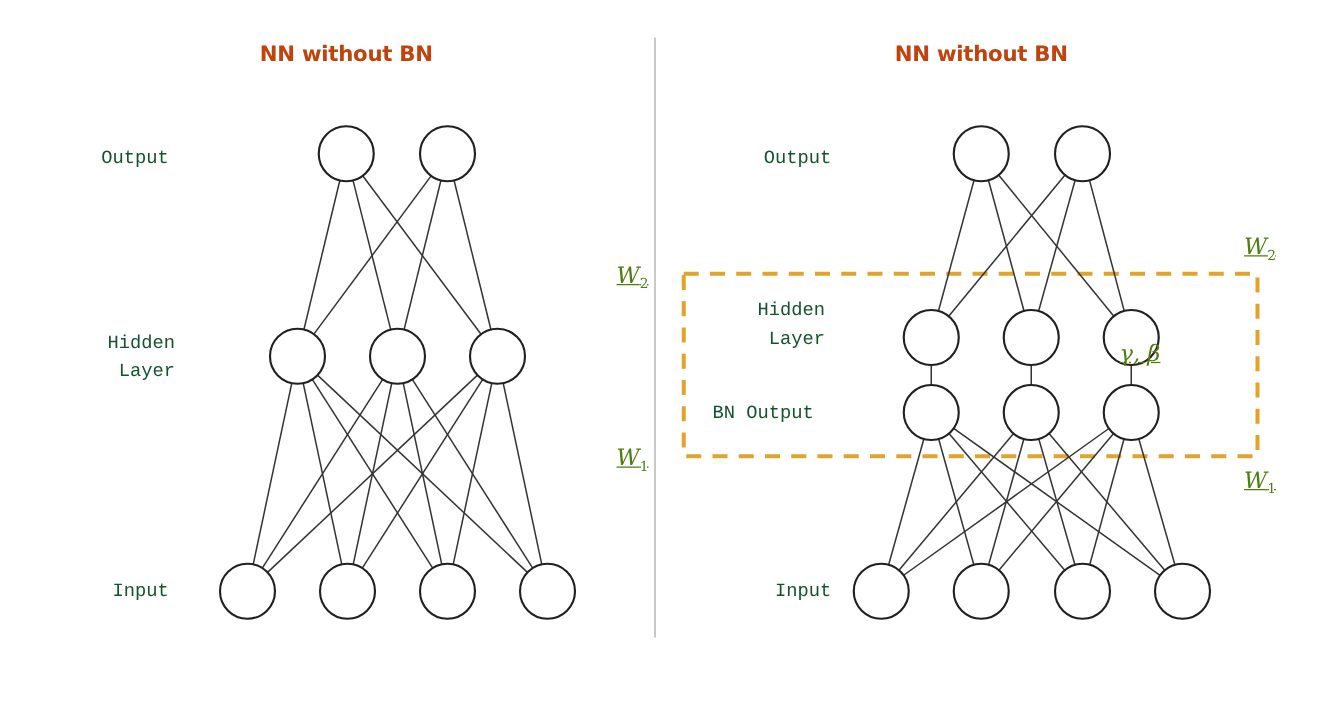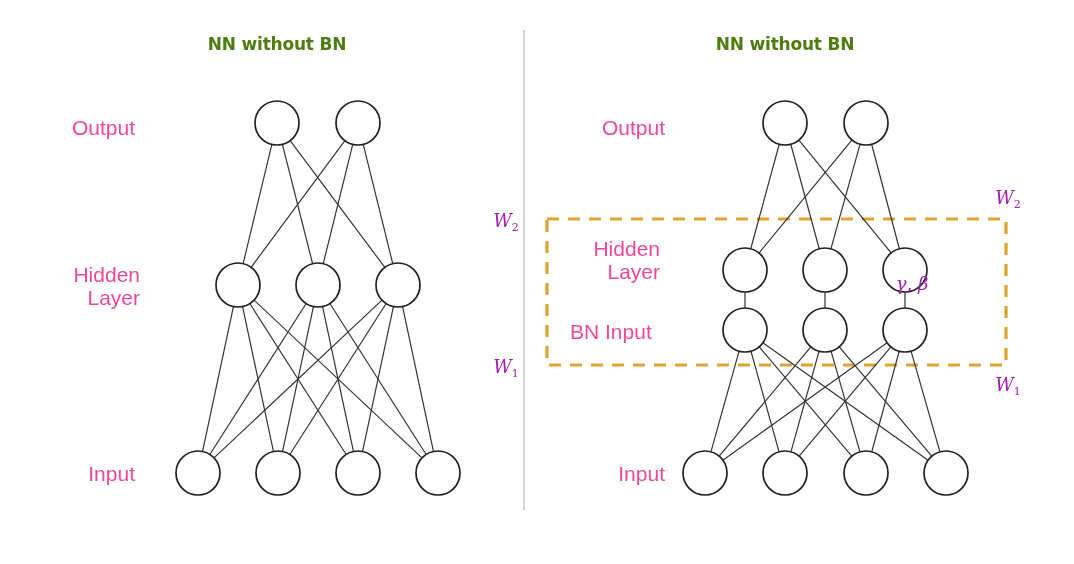--- a/index.html
+++ b/index.html
@@ -20,52 +20,53 @@
     left: 0;
     top: 0;
     width: 1074px;
     height: 564px;
   }
   .panel-title {
     position: absolute;
     font-family: "DejaVu Sans", sans-serif;
     font-weight: bold;
     font-size: 17px;
-    color: #4d7c0f;
+    color: #c2410c;
     white-space: nowrap;
     transform: translateX(-50%);
     letter-spacing: -0.2px;
   }
   .layer-label {
     position: absolute;
-    font-family: Liberation Sans, sans-serif;
-    font-size: 21px;
-    color: #ec4899;
+    font-family: Liberation Mono, monospace;
+    font-size: 15px;
+    color: #14532d;
     white-space: nowrap;
     line-height: 23px;
   }
   .layer-label.right-al {
     transform: translate(-100%, -50%);
     text-align: right;
   }
   .layer-label.left-al {
     transform: translateY(-50%);
     text-align: left;
   }
   .layer-label.centered2 {
     transform: translate(-100%, -50%);
     text-align: right;
   }
   .math {
     position: absolute;
     font-family: "DejaVu Serif", serif;
     font-style: italic;
     font-size: 18px;
-    color: #a21caf;
+    color: #4d7c0f;
     white-space: nowrap;
+    text-decoration: underline;
   }
   .math sub {
     font-size: 11px;
     font-style: normal;
   }
   .math.anchor-c {
     transform: translate(-50%, -50%);
   }
 </style>
 </head>
@@ -157,21 +158,21 @@
 
   <div class="panel-title" style="left:785px; top:34px;">NN without BN</div>
 
   <div class="layer-label right-al" style="left:665px; top:127px;">Output</div>
 
   <div class="layer-label centered2" style="left:660px; top:260px;">
     <div>Hidden</div>
     <div>Layer</div>
   </div>
 
-  <div class="layer-label left-al" style="left:570px; top:331px;">BN Input</div>
+  <div class="layer-label left-al" style="left:570px; top:331px;">BN Output</div>
 
   <div class="layer-label right-al" style="left:665px; top:473px;">Input</div>
 
   <div class="math anchor-c" style="left:506px; top:222px;"><span>W</span><sub>2</sub></div>
 
   <div class="math anchor-c" style="left:506px; top:368px;"><span>W</span><sub>1</sub></div>
 
   <div class="math anchor-c" style="left:1008px; top:199px;"><span>W</span><sub>2</sub></div>
 
   <div class="math anchor-c" style="left:1008px; top:386px;"><span>W</span><sub>1</sub></div>

